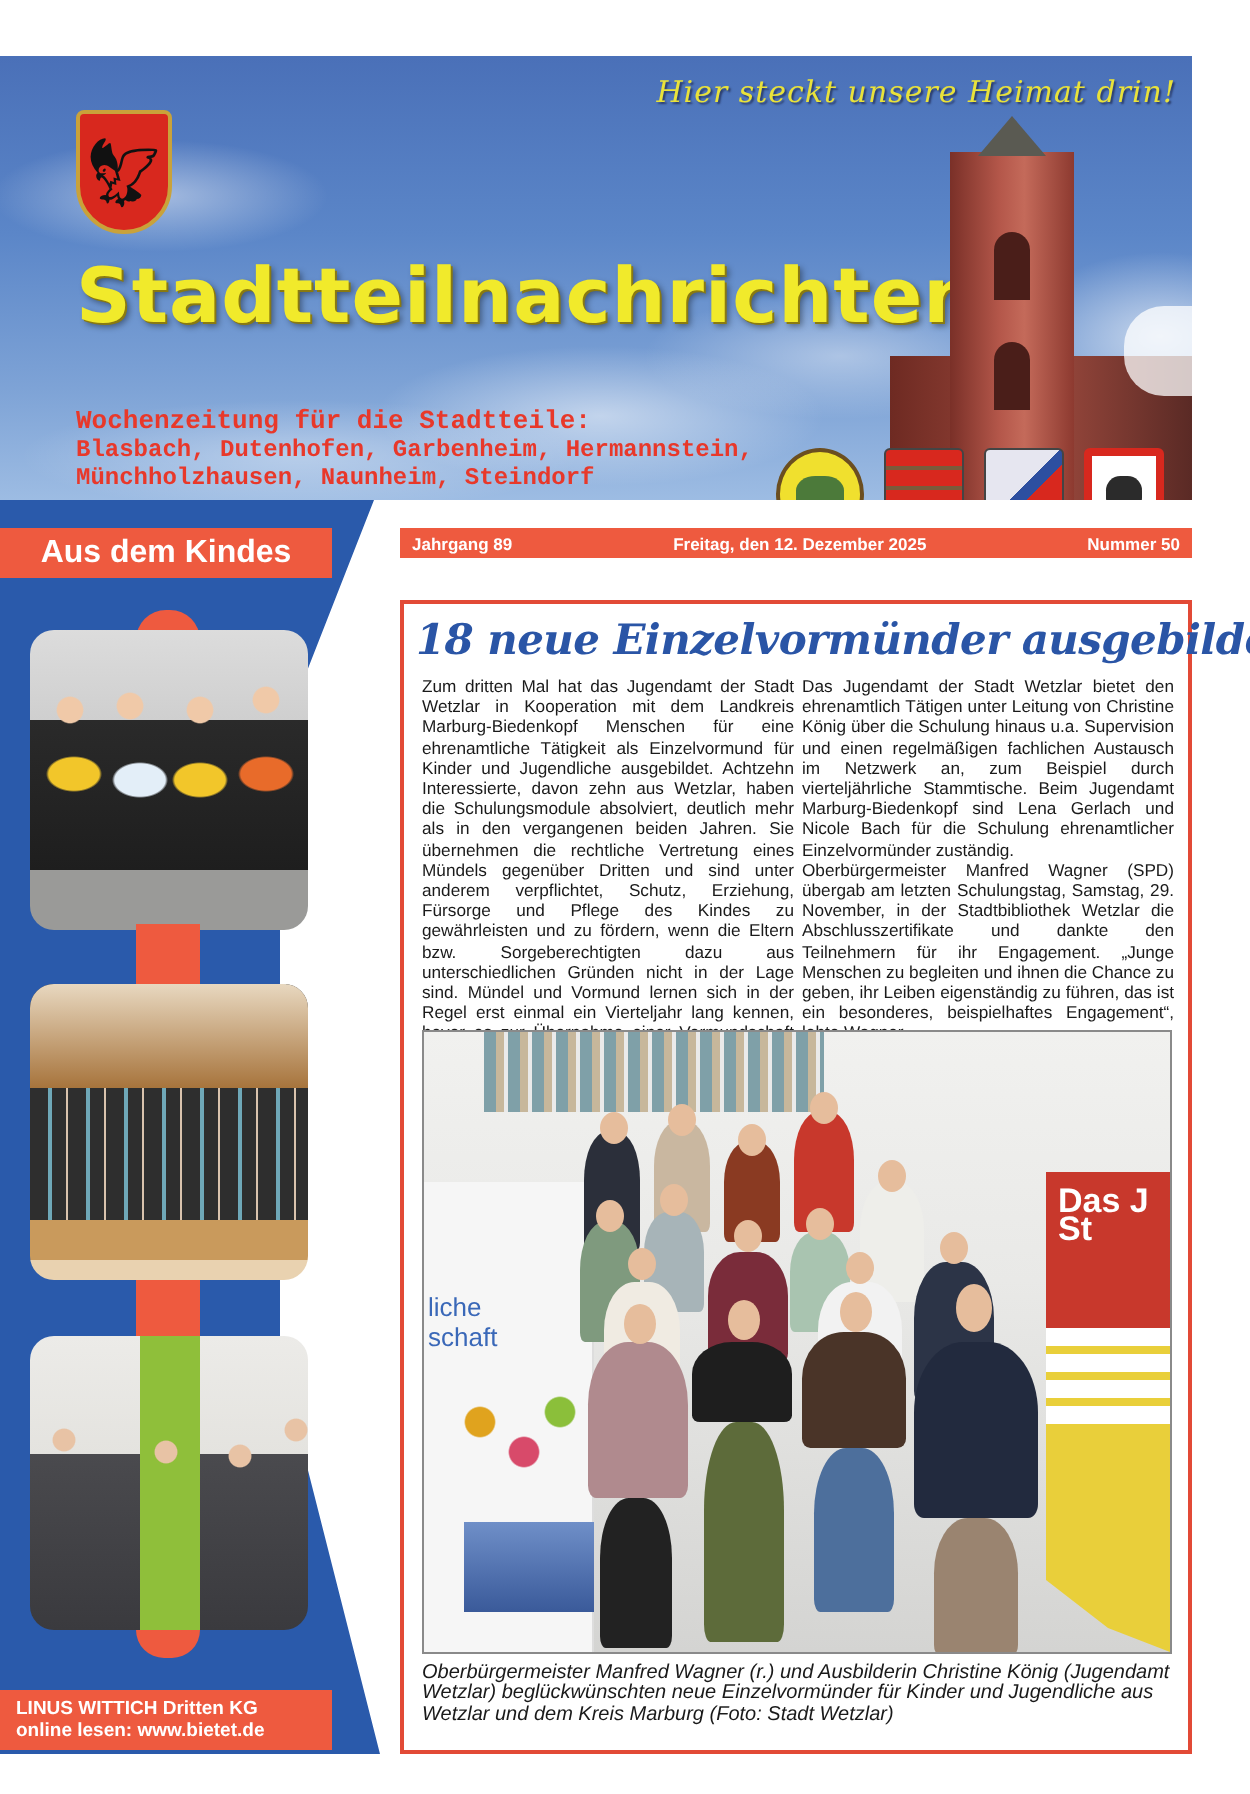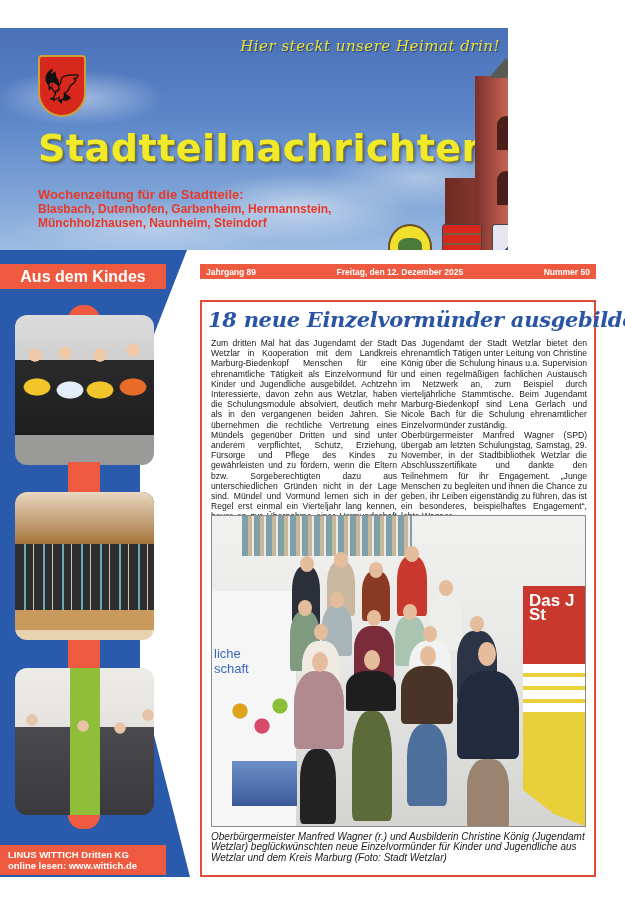--- a/index.html
+++ b/index.html
@@ -1,21 +1,21 @@
 <!DOCTYPE html>
 <html><head>
 <meta charset="utf-8">
 <style>
   * { box-sizing: border-box; margin: 0; padding: 0; }
   html, body { width: 625px; height: 897px; background: #ffffff; overflow: hidden; }
   body { position: relative; font-family: "Liberation Sans", sans-serif; }
 
   
   .banner {
-    position: absolute; left: 0; top: 28px; width: 508px; height: 222px;
+    position: absolute; left: 0; top: 28px; width: 596px; height: 222px;
     background:
       radial-gradient(ellipse 120px 40px at 80px 70px, rgba(255,255,255,0.45), transparent 70%),
       radial-gradient(ellipse 160px 50px at 300px 180px, rgba(255,255,255,0.5), transparent 70%),
       radial-gradient(ellipse 140px 45px at 420px 150px, rgba(255,255,255,0.4), transparent 70%),
       radial-gradient(ellipse 100px 60px at 580px 140px, rgba(255,255,255,0.6), transparent 70%),
       radial-gradient(ellipse 200px 40px at 150px 200px, rgba(255,255,255,0.35), transparent 70%),
       linear-gradient(180deg, #4a70b8 0%, #5b86c8 40%, #7ea3d6 75%, #9dbce3 100%);
     overflow: hidden;
   }
   .slogan {
@@ -37,22 +37,22 @@
     font-size: 62px; line-height: 1; color: #d6281f; letter-spacing: 1px;
     text-shadow: 2px 2px 0 #7a1510, 3px 3px 3px rgba(0,0,0,0.35);
   }
   .title-sub {
     position: absolute; left: 38px; top: 101px;
     font-family: "DejaVu Sans", sans-serif; font-weight: bold;
     font-size: 38px; line-height: 1; color: #f1ea2b; letter-spacing: 0.5px;
     text-shadow: 1px 1px 0 #8a7a10, 2px 2px 3px rgba(0,0,0,0.4);
   }
   .tagline {
-    position: absolute; left: 38px; top: 160px;
-    font-family: Liberation Sans, sans-serif; font-weight: bold;
+    position: absolute; left: 38px; top: 176px;
+    font-family: Liberation Mono, monospace; font-weight: bold;
     font-size: 12px; line-height: 14px; color: #e8382a;
   }
   .tagline .first { display: block; font-size: 13px; }
   .church {
     position: absolute; left: 445px; top: 30px; width: 151px; height: 192px;
   }
   .tower {
     position: absolute; left: 30px; top: 18px; width: 62px; height: 180px;
     background: linear-gradient(90deg, #7a3028 0%, #b4574a 40%, #c46a5a 60%, #8d3a30 100%);
   }
@@ -258,21 +258,21 @@
   <div class="toc-head">Aus dem Kindes</div>
   <div class="stripe top"></div>
   <div class="thumb thumb1"></div>
   <div class="stripe mid1"></div>
   <div class="thumb thumb2"></div>
   <div class="stripe mid2"></div>
   <div class="thumb thumb3"></div>
   <div class="stripe bot"></div>
   <div class="footer-box">
     <div>LINUS WITTICH Dritten KG</div>
-    <div>online lesen: www.wittich.de</div>
+    <div>online lesen: www.bietet.de</div>
   </div>
 </aside>
 
 <div class="date-bar">
   <span>Jahrgang 89</span>
   <span>Freitag, den 12. Dezember 2025</span>
   <span>Nummer 50</span>
 </div>
 
 <article class="article">

